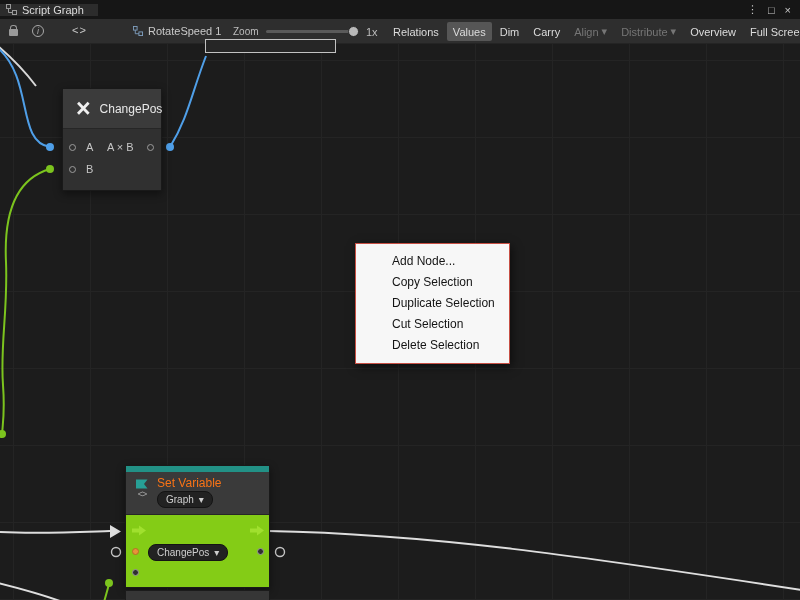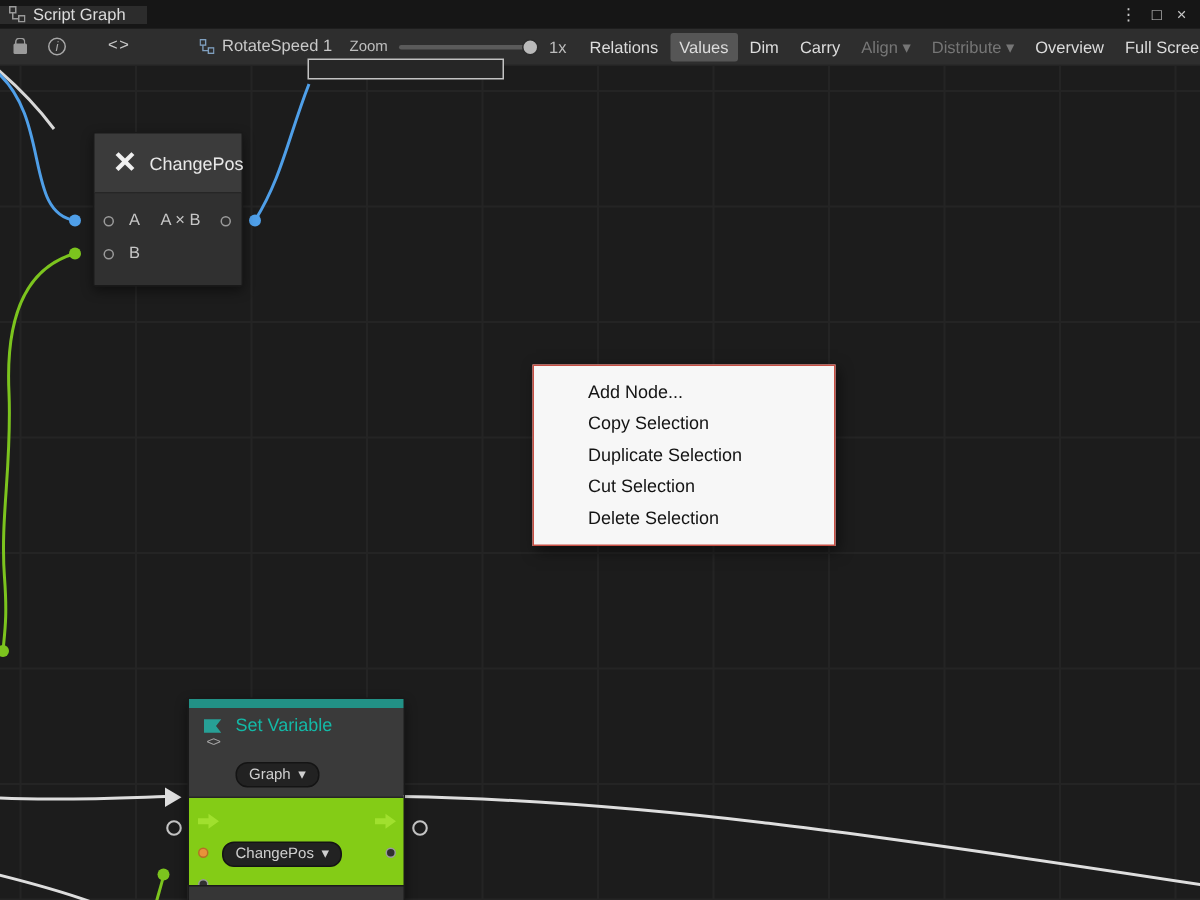--- a/index.html
+++ b/index.html
@@ -58,36 +58,36 @@
   .prow{position:relative;height:22px}
   .pdot{position:absolute;width:7px;height:7px;border:1px solid #9b9b9b;border-radius:50%;
     background:#303030;top:7px}
   .plabel{position:absolute;font-size:11px;color:#c6c6c6;top:4px}
 
   .setvar{left:125px;top:465px;width:145px}
   .sv-strip{height:6px;background:#229186}
   .sv-header{background:#3a3a3a;padding:4px 8px 6px;display:flex;gap:7px;border-bottom:1px solid #262626}
   .sv-icon{display:flex;flex-direction:column;align-items:center;width:16px;padding-top:2px}
   .sv-code{font-size:9px;color:#a8a8a8;letter-spacing:-1px;line-height:9px}
-  .sv-title{font-size:12px;color:#14b8a6}
+  .sv-title{font-size:12px;color:#f97316}
   .pill{background:#222;border:1px solid #141414;border-radius:8px;color:#cfcfcf;font-size:10px;
     padding:1px 8px;display:inline-flex;gap:5px;align-items:center;line-height:13px}
-  .sv-pill{margin-top:18px;align-self:flex-start}
+  .sv-pill{margin-top:1px;align-self:flex-start}
   .sv-body{background:#84cc16;position:relative;height:72px}
   .fa-left{position:absolute;left:6px;top:10px}
   .fa-right{position:absolute;right:4px;top:10px}
   .dot-orange{left:6px;top:33px;background:#e8923a;border-color:#b56f25}
   .sv-drop{position:absolute;left:22px;top:29px}
   .dot-gray-r{right:5px;top:33px;left:auto}
   .dot-gray-b{left:6px;top:54px}
   .sv-footer{position:absolute;left:125px;top:590px;width:145px;height:12px;background:#363636;
     border:1px solid #1b1b1b;z-index:5}
 
   
-  .ctx{position:absolute;left:355px;top:243px;width:202px;background:#f7f7f7;
+  .ctx{position:absolute;left:355px;top:243px;width:155px;background:#f7f7f7;
     border:1px solid #c74f44;box-shadow:2px 3px 9px rgba(0,0,0,.55);padding:7px 0;z-index:40}
   .ctx-item{height:21px;line-height:21px;padding-left:36px;font-size:12px;color:#141414;cursor:default}
 </style>
 </head>
 <body>
 
 <div class="canvas">
   <svg class="wires" width="800" height="556" viewBox="0 44 800 556" fill="none">
     <path d="M-2 46 C12 58 24 70 36 86" stroke="#d8d8d8" stroke-width="2"></path>
     <path d="M50 147 C16 142 34 80 -2 48" stroke="#4f9fe8" stroke-width="2"></path>

